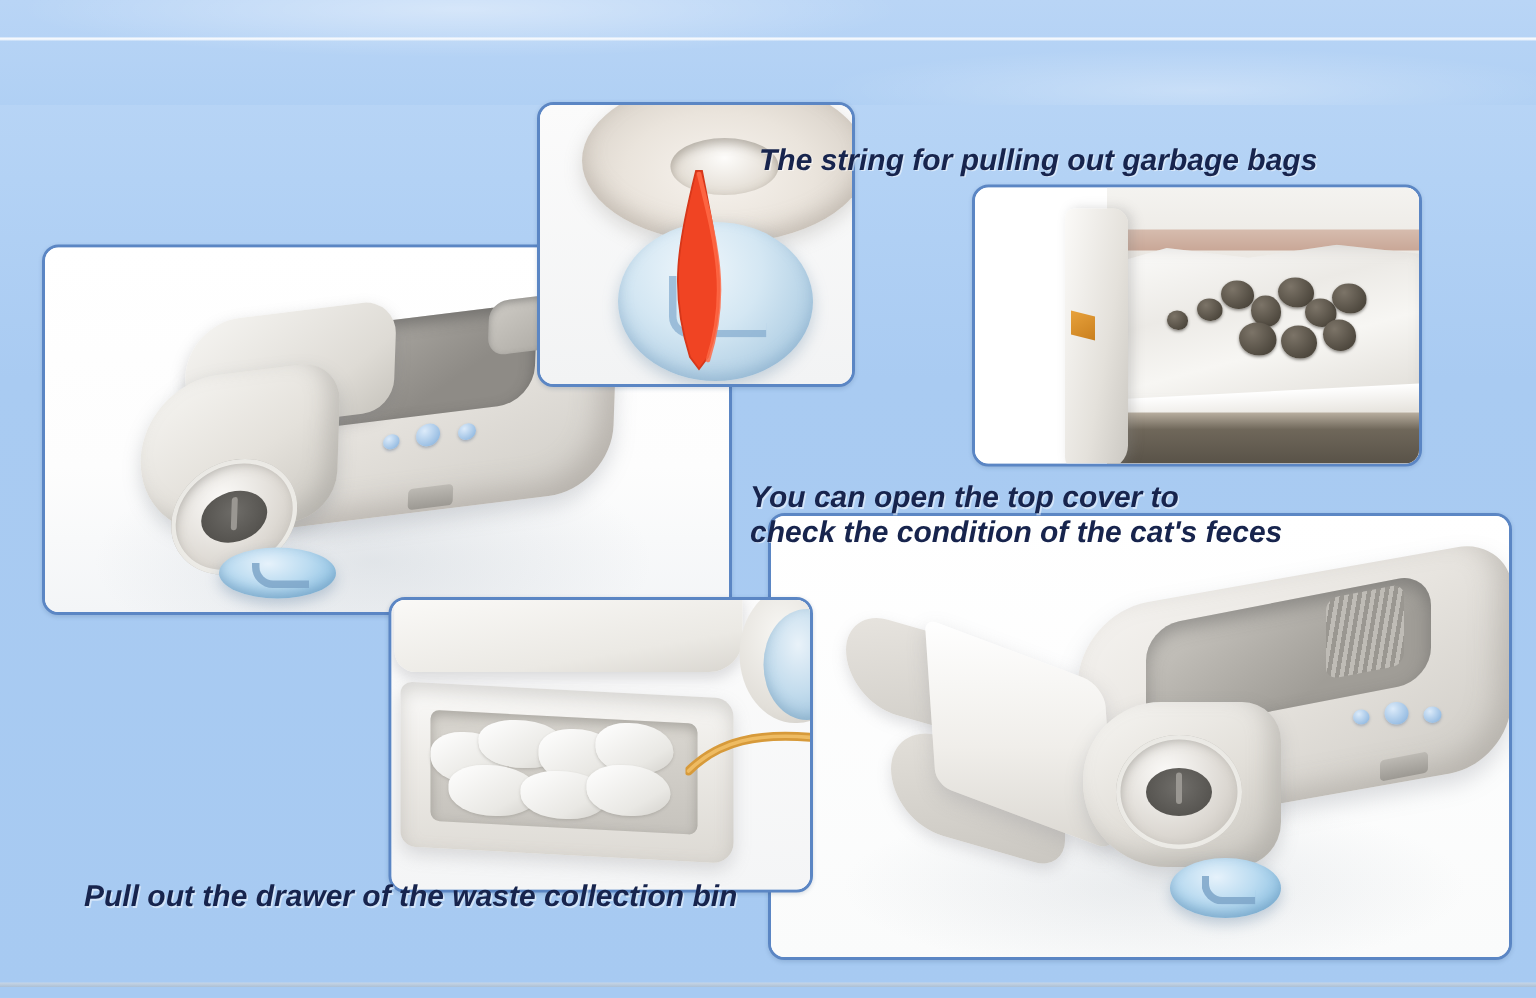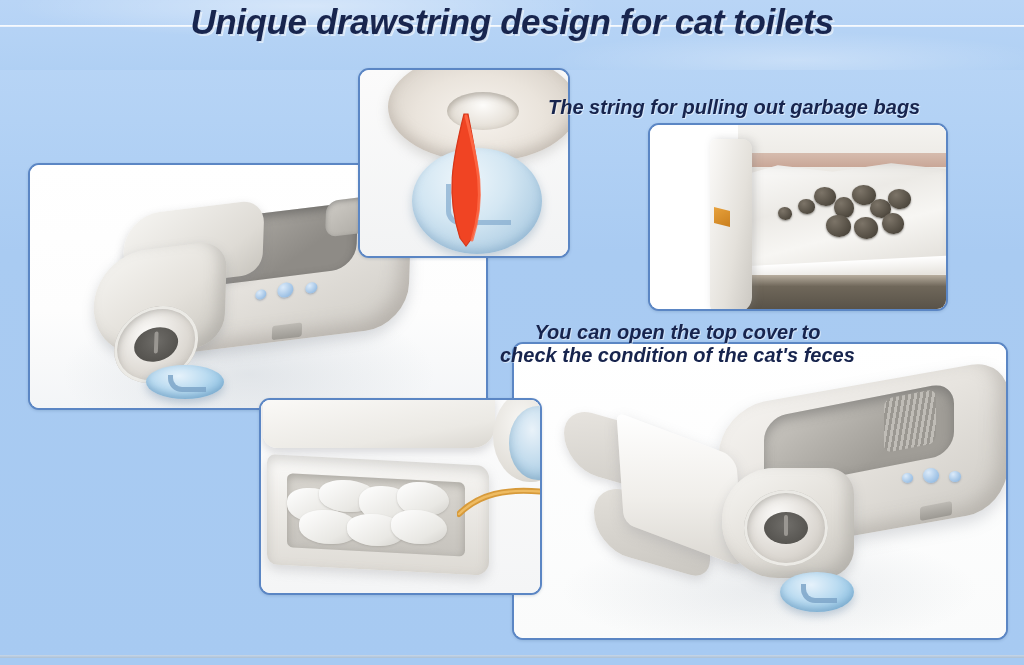--- a/index.html
+++ b/index.html
@@ -346,34 +346,33 @@
   .u2-btns i:nth-child(2){ left:21px;top:0;  width:16px; height:15px; }
   .u2-btns i:nth-child(3){ left:47px;top:3px;width:12px; height:11px; }
   .u2-slot {
     position:absolute; left:352px; top:146px; width:32px; height:14px;
     background:linear-gradient(180deg,#bdbab4,#9c9993); border-radius:3px;
     transform:skewY(-11deg);
   }
   #p5 .lid-blue { left:266px; top:228px; width:74px; height:40px; }
 
   
-  #cap-string { left:548px; top:96px; }
+  #cap-string { left:506px; top:96px; }
   #cap-side   { left:201px; top:361px; }
-  #cap-top    { left:500px; top:321px;text-align:center; }
+  #cap-top    { left:500px; top:321px; }
   #cap-drawer { left:56px;  top:587px; }
 </style>
 </head>
 <body>
 
 <div id="stage">
 
   <div class="sky-wash"></div>
   <div class="hrule top"></div>
 
-  <div class="title">Unique drawstring design for cat toilets</div>
 
   <div class="panel" id="p1">
     <div class="photo">
       <div class="unit1">
         <div class="u1-shell"></div>
         <div class="u1-basin"></div>
         <div class="u1-strip"></div>
         <div class="u1-hood"></div>
         <div class="u1-drum">
           <div class="u1-port">
@@ -474,15 +473,16 @@
         </div>
         <div class="u2-slot"></div>
       </div>
       <div class="lid-blue"></div>
     </div>
   </div>
 
   <div class="caption" id="cap-string">The string for pulling out garbage bags</div>
   <div class="caption" id="cap-top">You can open the top cover to
 check the condition of the cat's feces</div>
+  <div class="caption" id="cap-drawer">Pull out the drawer of the waste collection bin</div>
 
   <div class="hrule bottom"></div>
 </div>
 
 </body></html>

